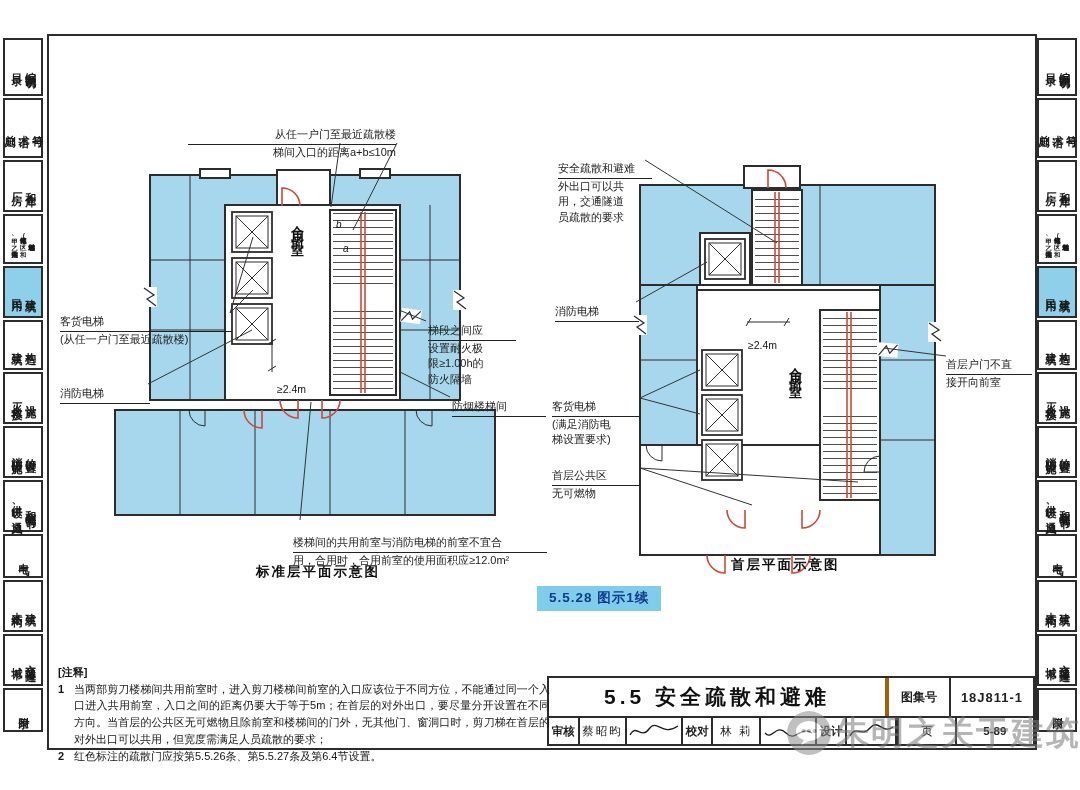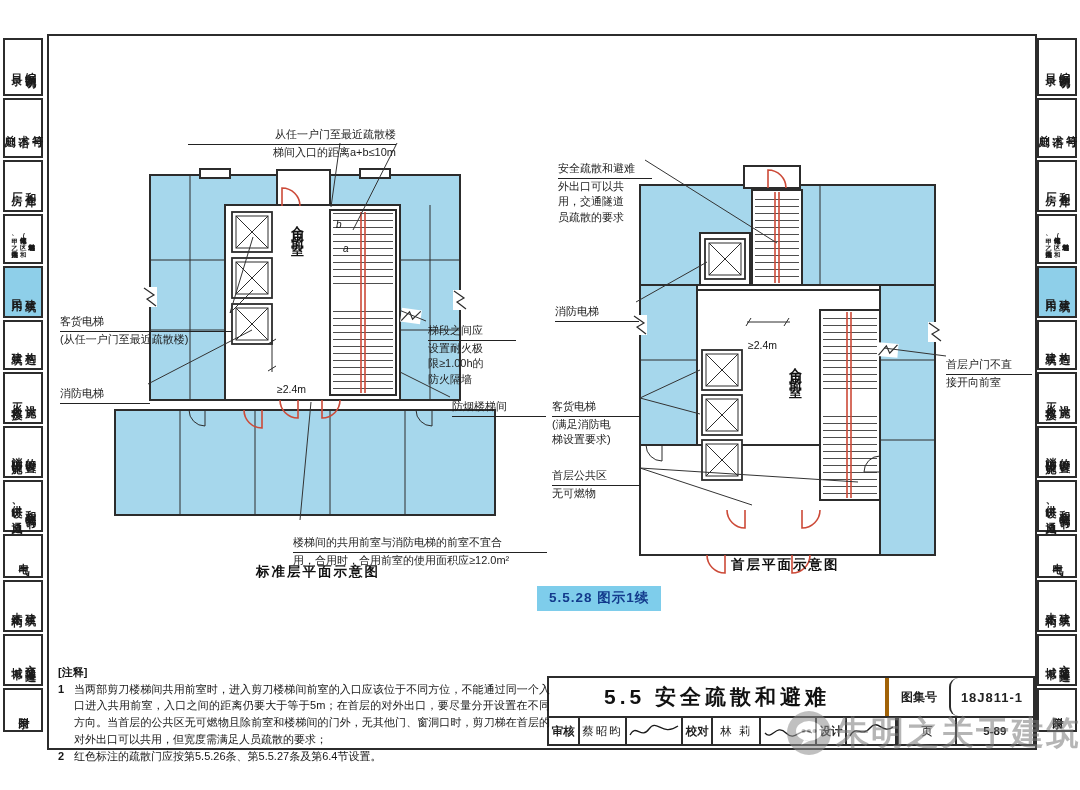--- a/index.html
+++ b/index.html
@@ -42,21 +42,21 @@
   .notes .hd{font-weight:700;}
   .nitem{display:flex;}
   .nnum{width:16px;flex:none;font-weight:700;}
   .ntext{flex:1;text-align:justify;}
   
   .tblock{position:absolute;left:547px;top:676px;width:488px;height:70px;border:2px solid #2c2c2c;
           box-sizing:border-box;display:flex;flex-direction:column;background:#fff;z-index:2;}
   .trow1{display:flex;height:38px;border-bottom:2px solid #2c2c2c;}
   .ttitle{flex:1;display:flex;align-items:center;justify-content:center;font-size:21px;font-weight:700;letter-spacing:4px;color:#111;}
   .tlab{width:60px;border-left:4px solid #a16207;display:flex;align-items:center;justify-content:center;font-size:12px;font-weight:600;}
-  .tval{width:82px;border-left:2px solid #2c2c2c;display:flex;align-items:center;justify-content:center;font-size:13px;font-weight:600;letter-spacing:1px;border-radius:9px;}
+  .tval{width:82px;border-left:2px solid #2c2c2c;display:flex;align-items:center;justify-content:center;font-size:13px;font-weight:600;letter-spacing:1px;}
   .trow2{display:flex;flex:1;}
   .c{display:flex;align-items:center;justify-content:center;border-right:2px solid #2c2c2c;font-size:11.5px;box-sizing:border-box;}
   .c.lab{width:32px;font-weight:600;}
   .c.nm{width:50px;letter-spacing:2px;}
   .c.sig{width:58px;}
   .c.sig2{flex:1;}
   .c.last{border-right:none;}
   .c.plab{width:60px;border-right:none;border-left:0;}
   .c.pval{width:82px;border-left:2px solid #2c2c2c;border-right:none;font-weight:700;}
   .trow2 .c.plab{border-left:2px solid #2c2c2c;}

